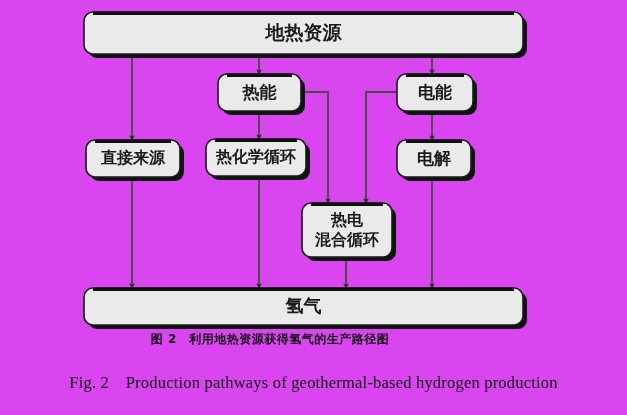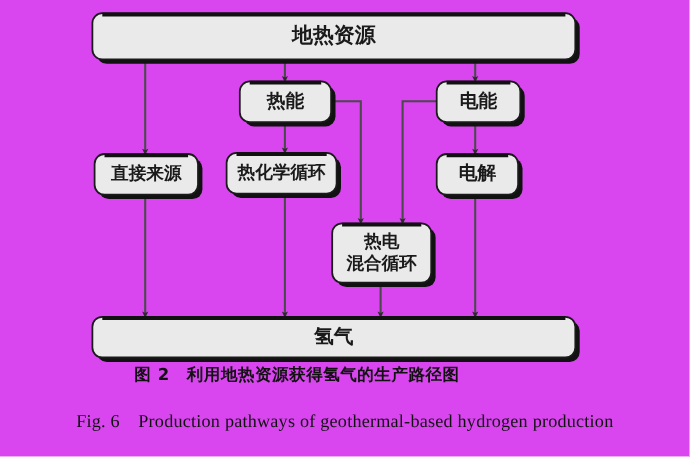--- a/index.html
+++ b/index.html
@@ -29,21 +29,21 @@
     text-anchor: middle;
     dominant-baseline: middle;
   }
   .caption-zh {
     position: absolute;
     left: 0;
     top: 331px;
     width: 540px;
     text-align: center;
     font-family: "DejaVu Sans", "Liberation Sans", sans-serif;
-    font-size: 15px;
+    font-size: 12px;
     font-weight: bold;
     color: #111111;
     letter-spacing: 0.5px;
   }
   .caption-en {
     position: absolute;
     left: 0;
     top: 372px;
     width: 627px;
     text-align: center;
@@ -124,15 +124,15 @@
         <g>
           <rect x="88" y="292" width="439" height="37" rx="9" ry="9" fill="#111111"></rect>
           <rect x="84" y="288" width="439" height="37" rx="9" ry="9" fill="#eaeaea" stroke="#1a1a1a" stroke-width="1.6"></rect>
           <path d="M93,289.2 L514,289.2" stroke="#111111" stroke-width="3.4" fill="none"></path>
           <text x="303.5" y="306.5" class="node-text" font-size="18">氢气</text>
         </g>
       </g>
   </svg>
 
   <div class="caption-zh">图 2　利用地热资源获得氢气的生产路径图</div>
-  <div class="caption-en">Fig. 6　Production pathways of geothermal-based hydrogen production</div>
+  <div class="caption-en">Fig. 2　Production pathways of geothermal-based hydrogen production</div>
 
 </div>
 
 </body></html>

